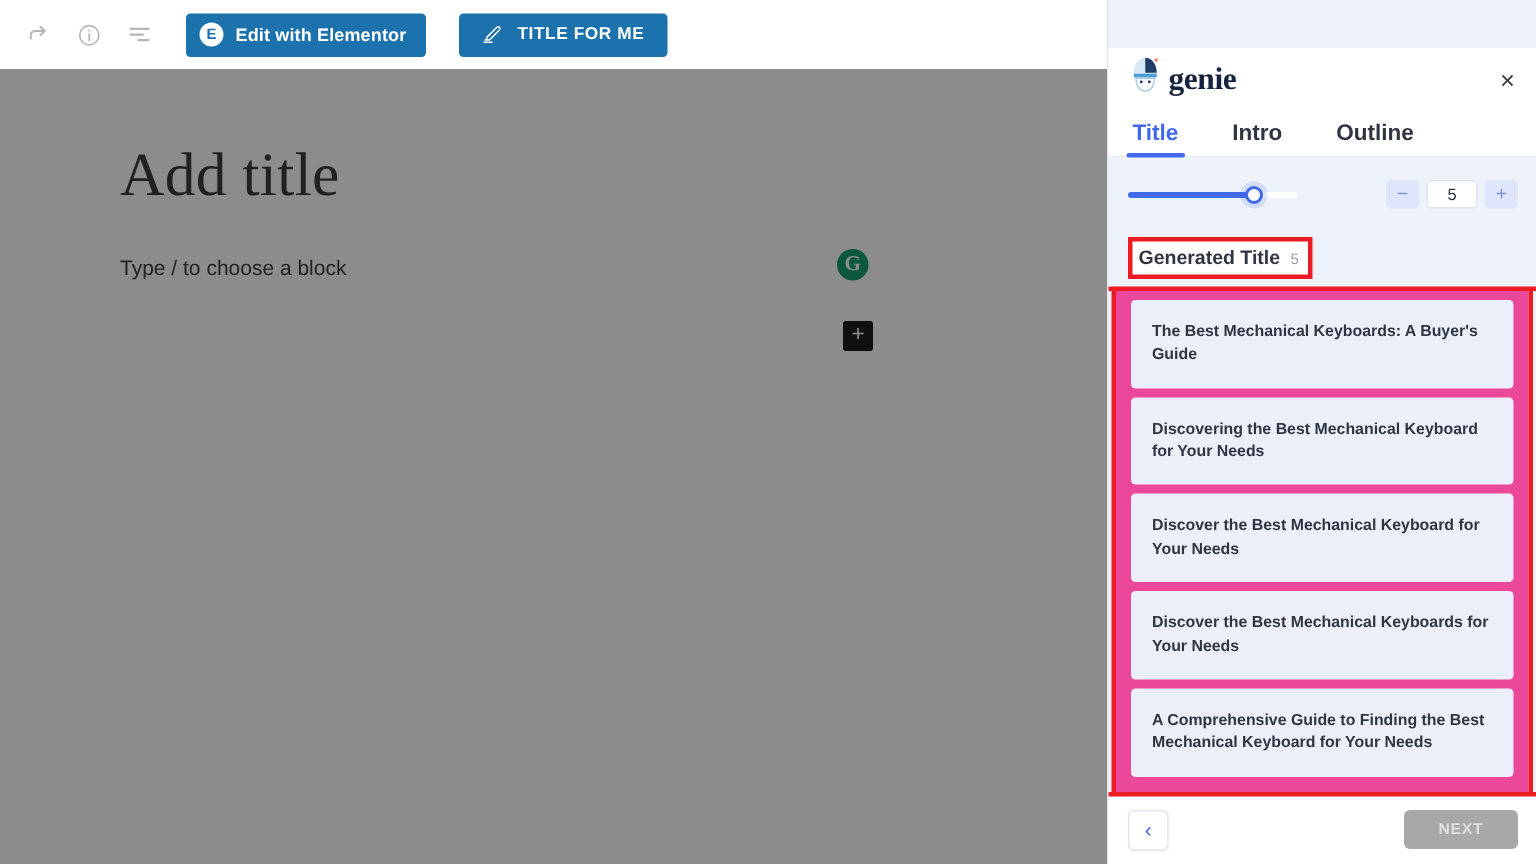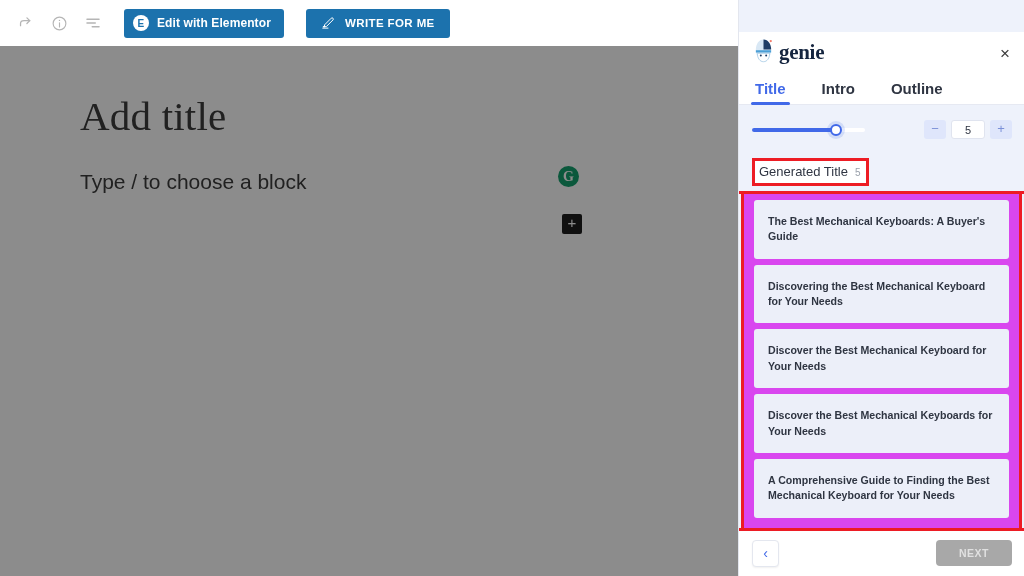--- a/index.html
+++ b/index.html
@@ -101,21 +101,21 @@
     top: 46px;
     font-family: "Liberation Serif", serif;
     font-size: 41px;
     color: #3c3c3c;
     letter-spacing: .2px;
   }
   .post-body {
     position: absolute;
     left: 80px;
     top: 124px;
-    font-size: 21px;
+    font-size: 14px;
     color: #3c3c3c;
   }
   .grammarly {
     position: absolute;
     left: 558px;
     top: 120px;
     width: 21px;
     height: 21px;
     border-radius: 50%;
     background: #15a06e;
@@ -312,21 +312,21 @@
     align-items: baseline;
     gap: 7px;
     align-self: flex-start;
     padding: 3px 6px 4px 4px;
     border: 3px solid #ed1c24;
     background: #ffffff;
     box-sizing: border-box;
   }
   .gen-title-label .ttl {
     font-size: 13px;
-    font-weight: normal;
+    font-weight: bold;
     color: #2f3542;
   }
   .gen-title-label .cnt {
     font-size: 10px;
     color: #9aa0ab;
   }
 
   .titles-outer {
     margin: 5px 0 0 0;
     border-top: 3px solid #ed1c24;
@@ -338,21 +338,21 @@
   .titles-outer::after {
     content: "";
     position: absolute;
     top: 0; bottom: 0;
     width: 3px;
     background: #ed1c24;
   }
   .titles-outer::before { left: 2px; }
   .titles-outer::after { right: 2px; }
   .titles-list {
-    background: #d946ef;
+    background: #ec4899;
     padding: 6px 10px 6px 10px;
     margin: 0 5px;
   }
   .title-item {
     background: #eceff9;
     border-radius: 3px;
     padding: 14px 14px;
     margin-bottom: 6px;
     font-size: 10.6px;
     font-weight: bold;
@@ -434,21 +434,21 @@
         <span>Edit with Elementor</span>
       </div>
 
       <div class="btn-write">
         <span>
           <svg width="14" height="14" viewBox="0 0 24 24" fill="none" stroke="#ffffff" stroke-width="1.7" stroke-linecap="round" stroke-linejoin="round">
             <path d="M4 20h5L20.5 8.5a2.1 2.1 0 0 0-3-3L6 17v3z"></path>
             <line x1="3" y1="22.5" x2="12" y2="22.5"></line>
           </svg>
         </span>
-        <span>WRITE FOR ME</span>
+        <span>TITLE FOR ME</span>
       </div>
     </div>
 
     <div class="canvas">
       <div class="post-title">Add title</div>
       <div class="post-body">Type / to choose a block</div>
       <div class="grammarly">G</div>
       <div class="inserter">+</div>
     </div>
 

